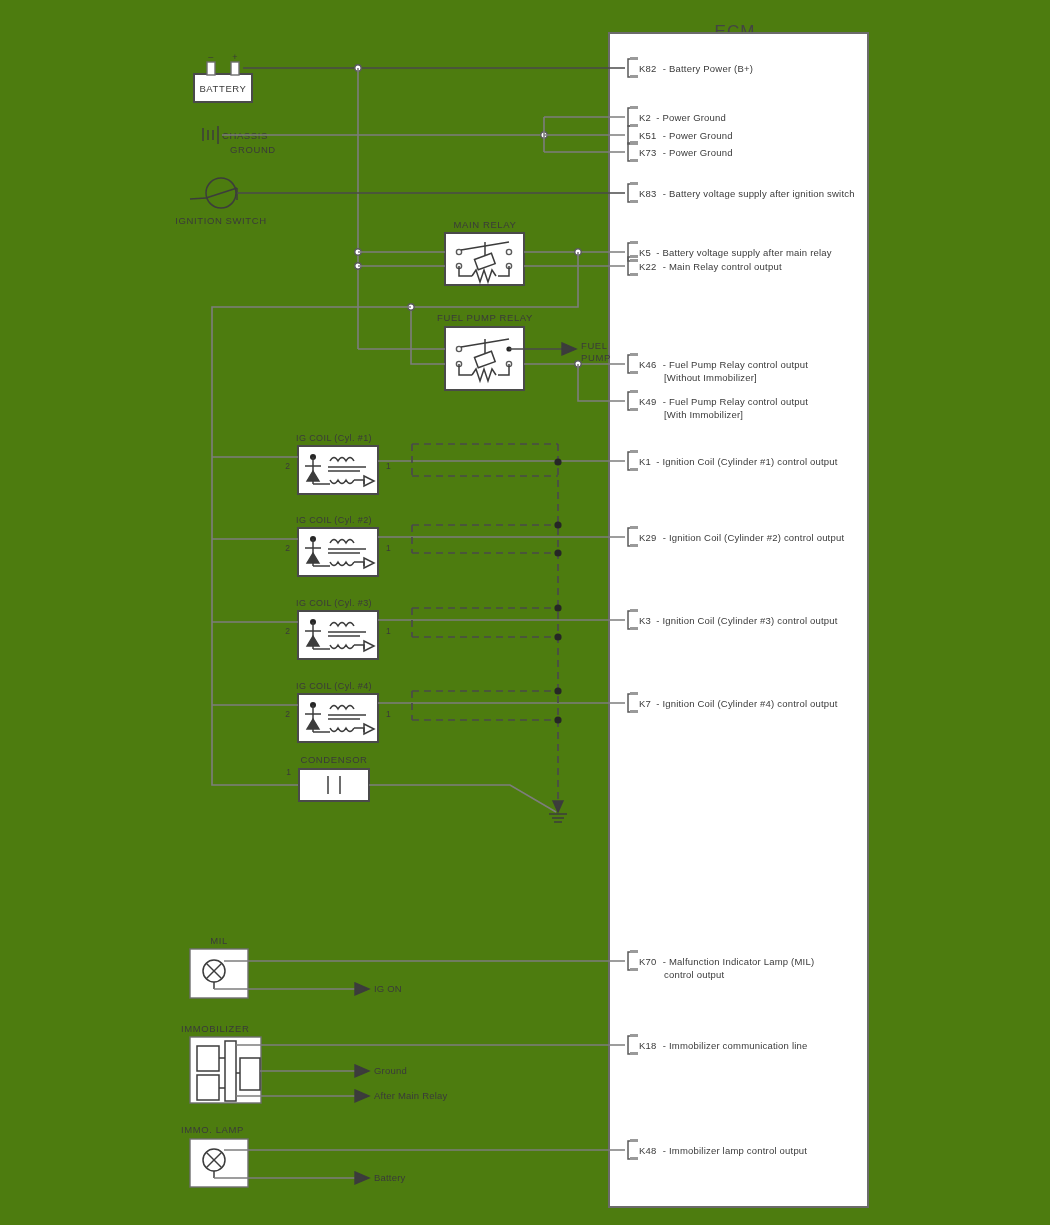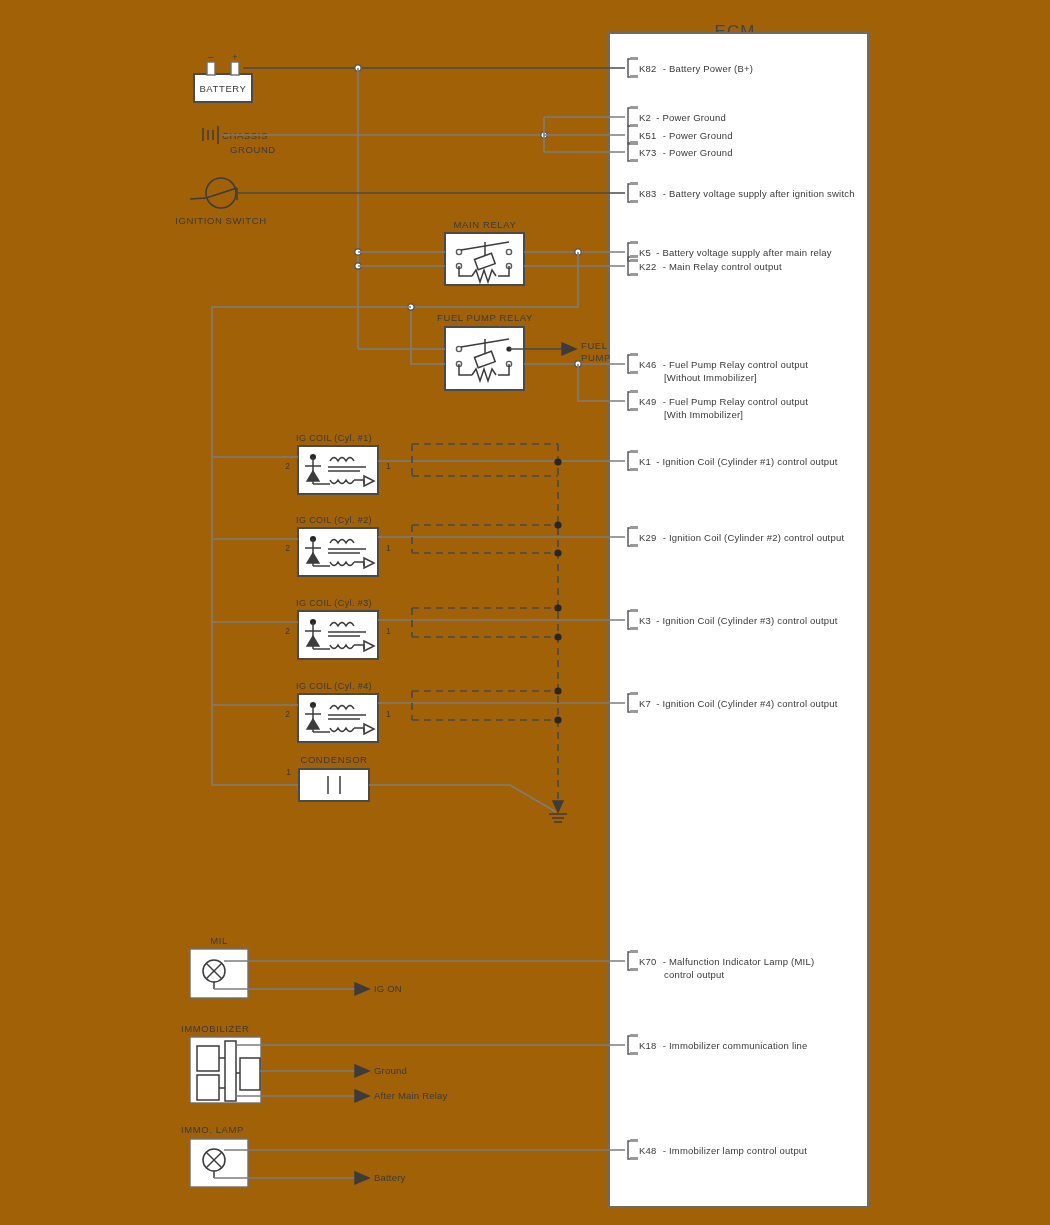--- a/index.html
+++ b/index.html
@@ -1,17 +1,17 @@
 <!DOCTYPE html>
 <html><head>
 <meta charset="utf-8">
 <style>
   html,body{margin:0;padding:0;background:#ffffff;}
   body{width:1050px;height:1225px;font-family:"Liberation Sans",sans-serif;}
-  #root{position:relative;width:1050px;height:1225px;overflow:hidden;background:#a16207;}
+  #root{position:relative;width:1050px;height:1225px;overflow:hidden;background:#4d7c0f;}
   svg{display:block;}
   text{font-family:"Liberation Sans",sans-serif;fill:#3a3a3a;}
   .pinlbl{font-size:9.5px;letter-spacing:.2px;}
   .complbl{font-size:9.5px;letter-spacing:.6px;}
   .smalllbl{font-size:9px;letter-spacing:.4px;}
   .pinnum{font-size:8.5px;}
   .ecmtitle{font-size:17px;letter-spacing:1px;fill:#444;}
   .wire{stroke:#7d7d7d;stroke-width:1.6;fill:none;}
   .wiredk{stroke:#4a4a4a;stroke-width:1.6;fill:none;}
   .box{stroke:#4a4a4a;stroke-width:2;fill:#fff;}

